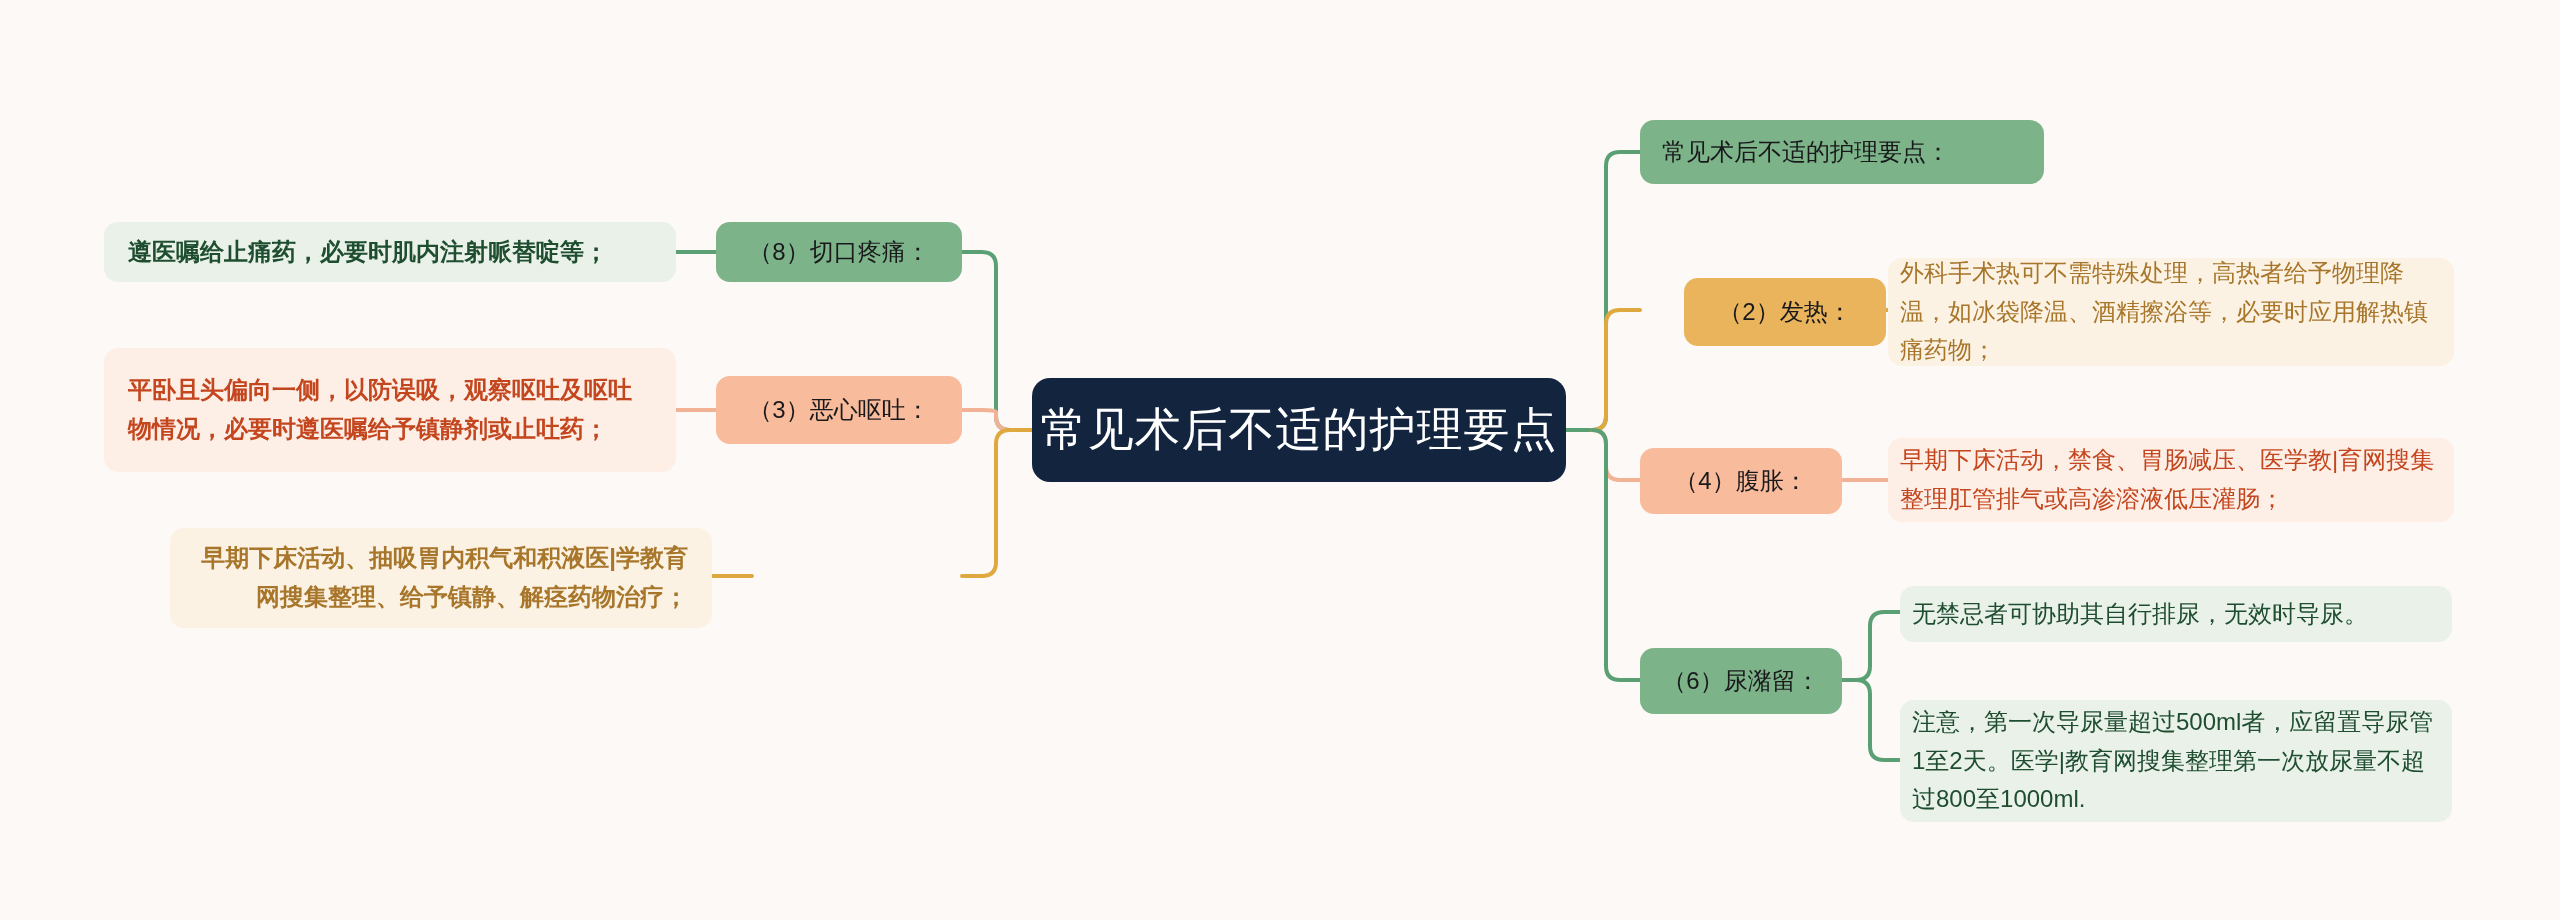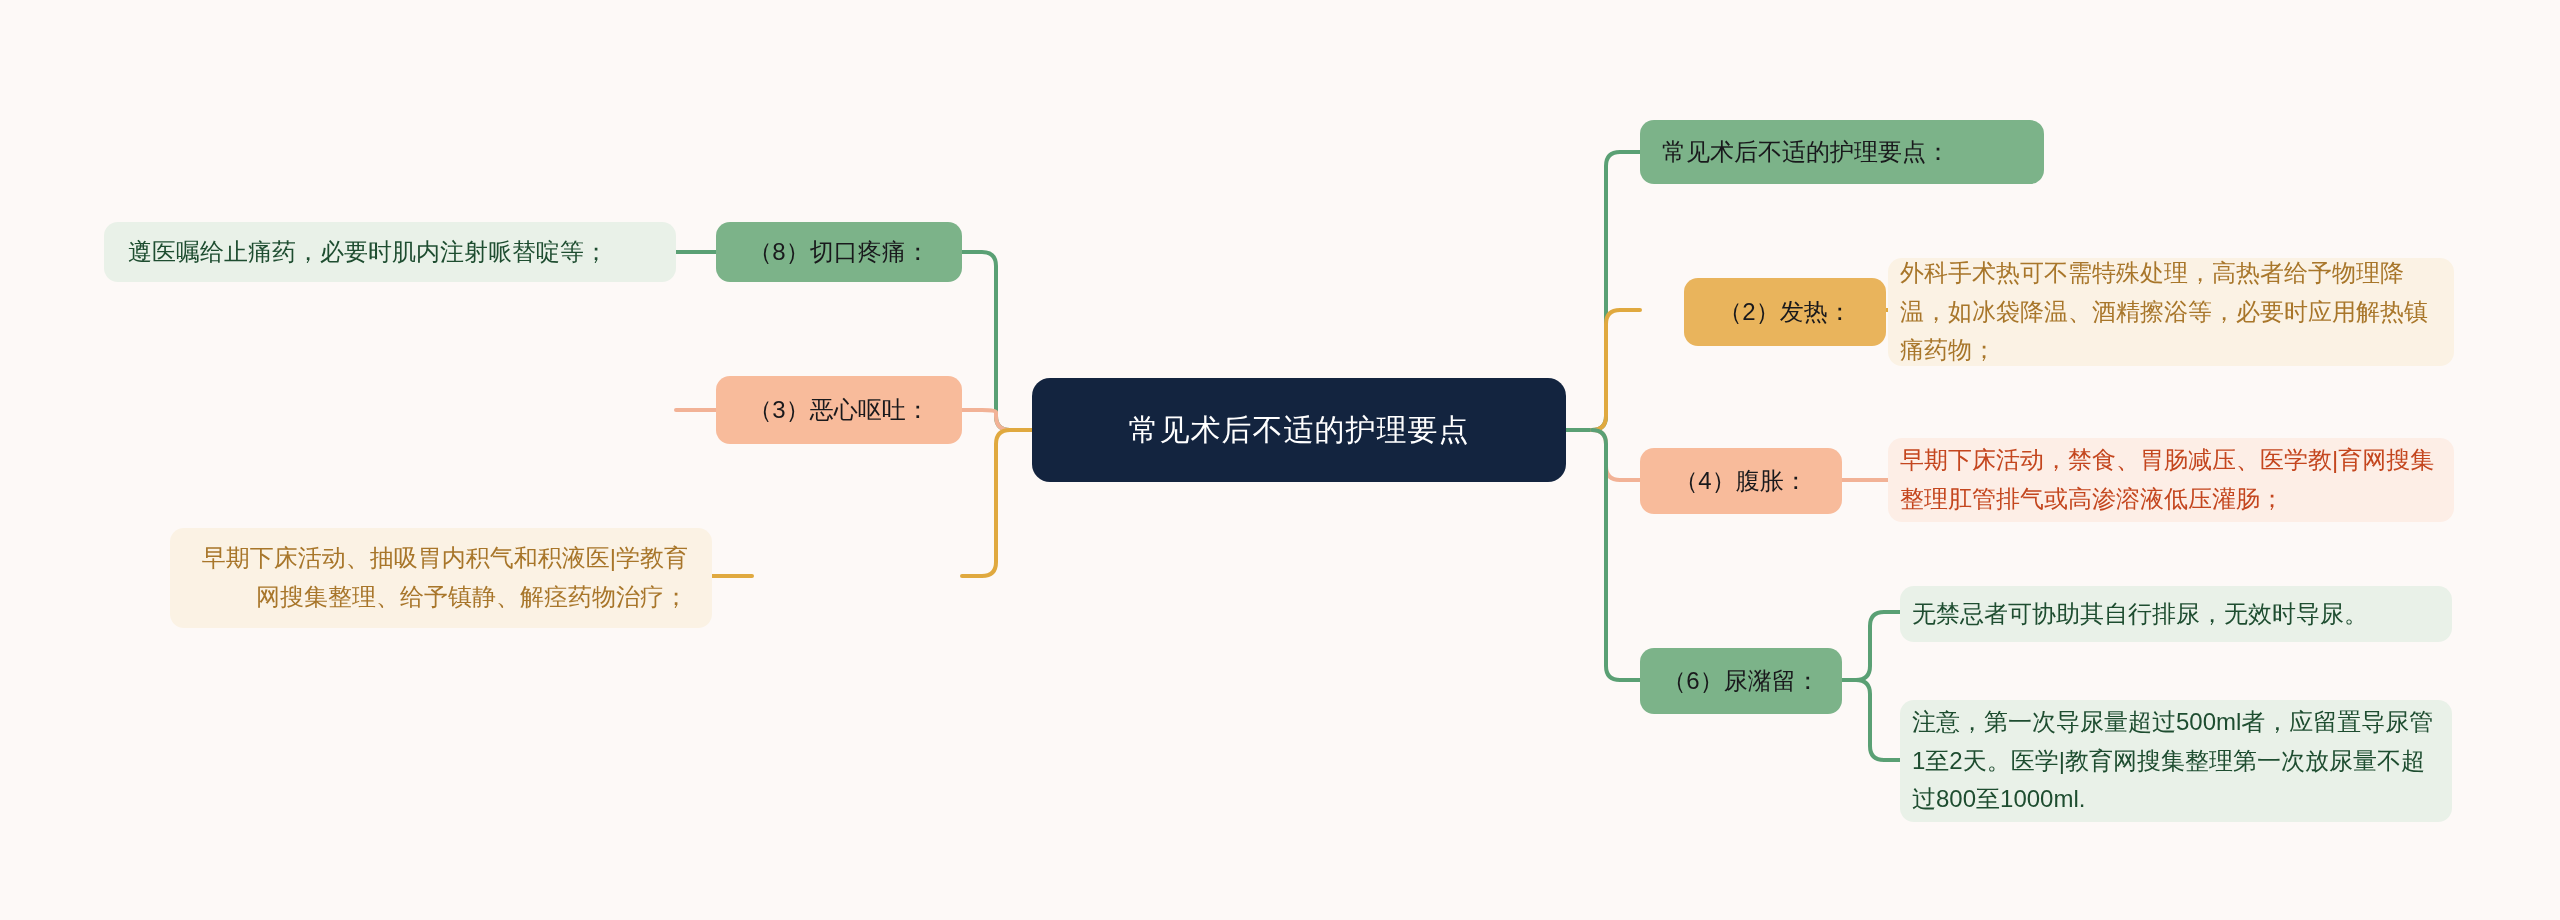--- a/index.html
+++ b/index.html
@@ -16,21 +16,21 @@
   .node { position: absolute; display: flex; align-items: center; border-radius: 14px; }
   .node > span { display: block; width: 100%; }
 
   
   .root {
     left: 1032px; top: 378px; width: 534px; height: 104px;
     background: #13243f; border-radius: 18px;
     justify-content: center;
   }
   .root > span {
-    color: #ffffff; font-size: 30px; letter-spacing: 1px;
+    color: #ffffff; font-size: 46px; letter-spacing: 1px;
     text-align: center; line-height: 1.2;
   }
 
   
   .branch > span {
     color: #19191c; font-size: 24px; text-align: center; line-height: 1.25;
   }
   .branch.green  { background: #7cb389; }
   .branch.amber  { background: #e9b45c; }
   .branch.salmon { background: #f8bb9b; }
@@ -39,21 +39,21 @@
   .leaf { position: absolute; border-radius: 14px; display: flex; align-items: center; }
   .leaf > span { display: block; width: 100%; font-size: 24px; line-height: 1.62; }
   .leaf.green  { background: #e9f1e8; }
   .leaf.green  > span { color: #1e4d30; }
   .leaf.amber  { background: #fbf2e4; }
   .leaf.amber  > span { color: #a8762a; }
   .leaf.salmon { background: #fdeee6; }
   .leaf.salmon > span { color: #c4461e; }
 
   .pad-l { padding: 14px 12px; }
-  .pad-r { padding: 14px 24px; }
+  .pad-r { padding: 14px 24px; font-weight: bold; }
   .ta-r  { text-align: right; }
 </style>
 </head>
 <body>
 
 <div id="stage">
 
   <svg class="wires" viewBox="0 0 2560 920" xmlns="http://www.w3.org/2000/svg">
     <g fill="none" stroke-width="4" stroke-linecap="round">
 
@@ -95,20 +95,23 @@
 
   <div class="node branch salmon" style="left:716px; top:376px; width:246px; height:68px; justify-content:center;">
     <span>（3）恶心呕吐：</span>
   </div>
 
 
   <div class="leaf green pad-r" style="left:104px; top:222px; width:572px; height:60px;">
     <span>遵医嘱给止痛药，必要时肌内注射哌替啶等；</span>
   </div>
 
+  <div class="leaf salmon pad-r" style="left:104px; top:348px; width:572px; height:124px;">
+    <span>平卧且头偏向一侧，以防误吸，观察呕吐及呕吐物情况，必要时遵医嘱给予镇静剂或止吐药；</span>
+  </div>
 
   <div class="leaf amber pad-r ta-r" style="left:170px; top:528px; width:542px; height:100px;">
     <span>早期下床活动、抽吸胃内积气和积液医|学教育网搜集整理、给予镇静、解痉药物治疗；</span>
   </div>
 
   <div class="node branch green" style="left:1640px; top:120px; width:404px; height:64px; justify-content:flex-start; padding-left:22px;">
     <span style="text-align:left;">常见术后不适的护理要点：</span>
   </div>
 
   <div class="node branch amber" style="left:1640px; top:278px; width:202px; height:68px; justify-content:center;margin-left:44px;">

